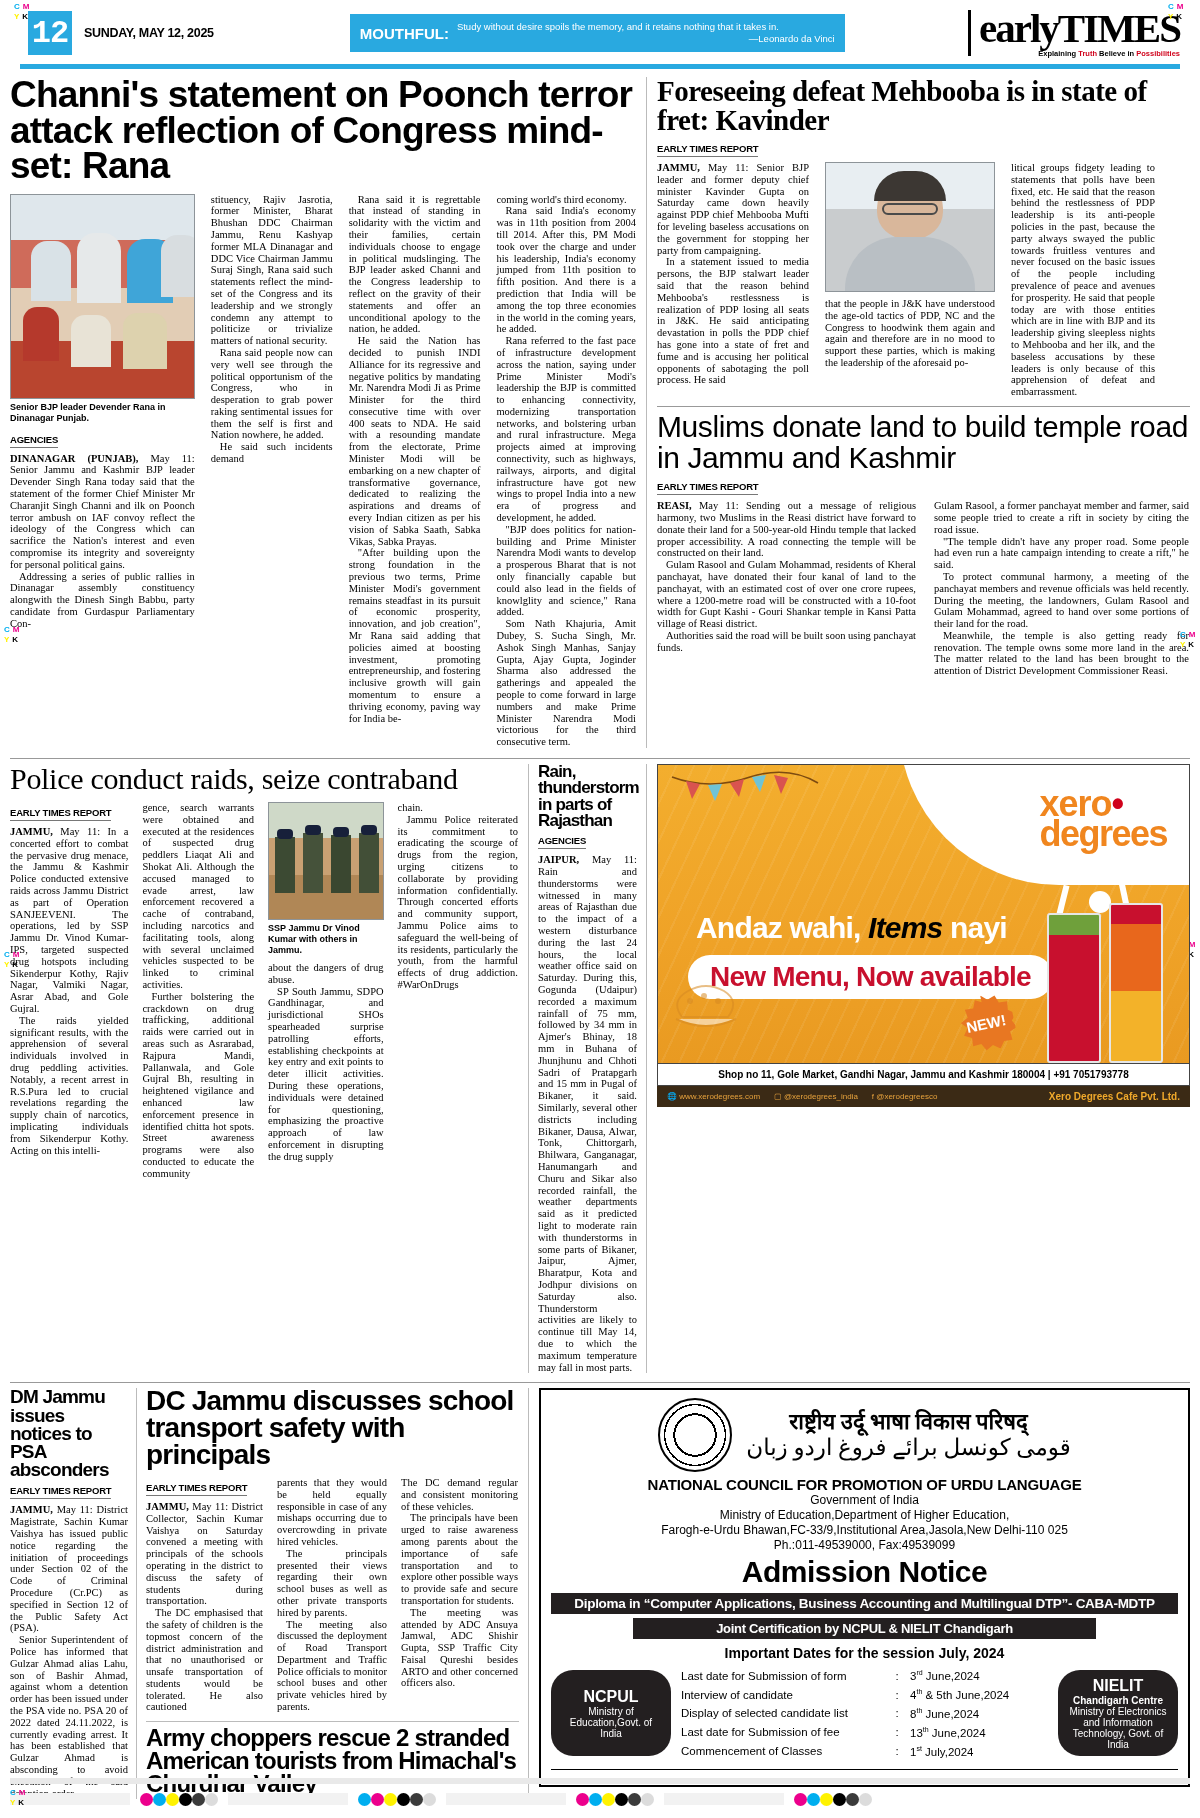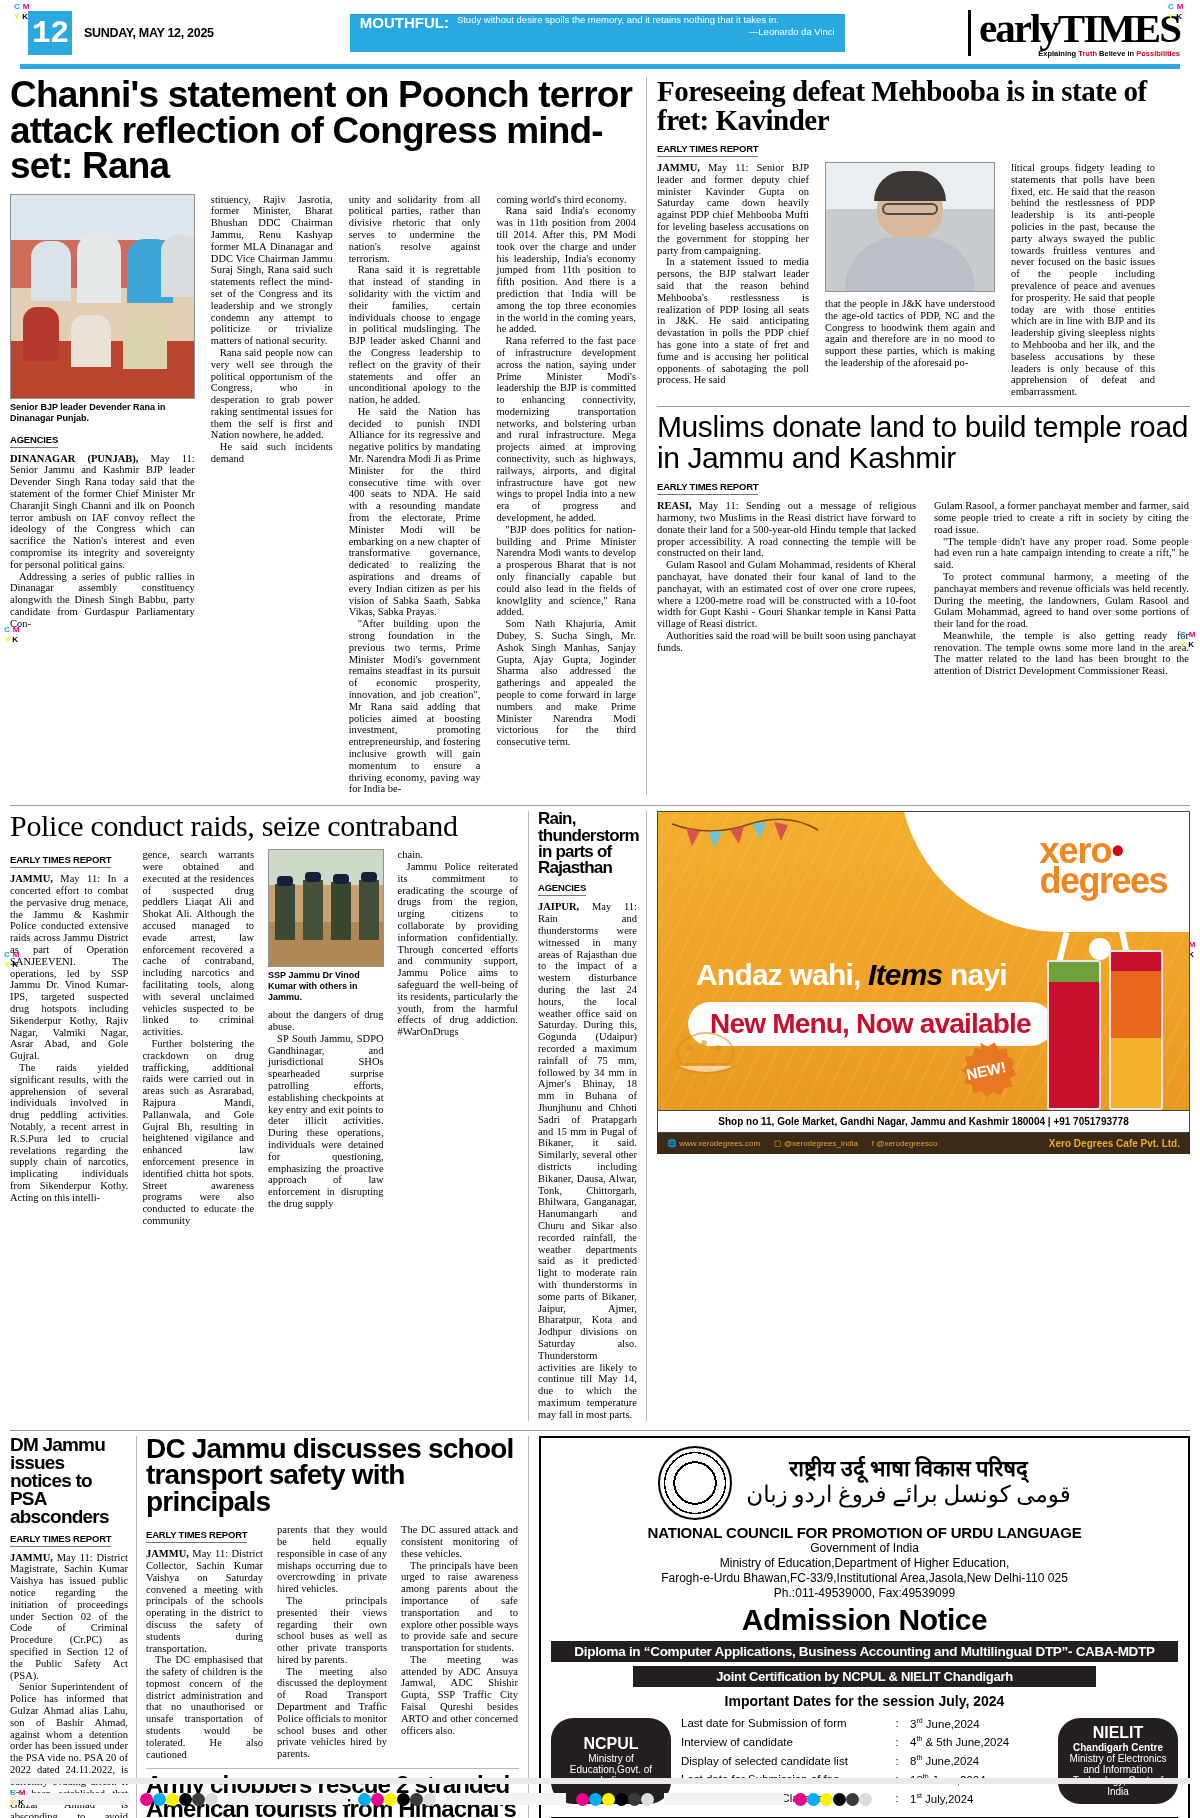--- a/index.html
+++ b/index.html
@@ -27,21 +27,21 @@
     font-family:Liberation Mono, monospace;font-weight:bold;font-size:32px;
     display:flex;align-items:center;justify-content:center;
     margin-left:18px; letter-spacing:-1px;
   }
   .date-text {
     font-family:"Liberation Sans",sans-serif;font-weight:bold;font-size:12.5px;
     margin-left:12px;letter-spacing:-0.3px;white-space:nowrap;
   }
   .mouthful {
     background:#29A9E0; color:#fff; margin-left:136px;
-    height:38px; display:flex; align-items:flex-start; padding:0 10px; width:495px;
+    height:38px; display:flex; align-items:center; padding:0 10px; width:495px;
   }
   .mouthful .lbl { font-family:"Liberation Sans",sans-serif;font-weight:bold;font-size:15px;letter-spacing:0px; }
   .mouthful .quote { font-family:"Liberation Sans",sans-serif;font-size:9.5px;line-height:12px; margin-left:8px; flex:1; }
   .mouthful .quote .attrib { display:block; text-align:right; }
   .brand { margin-left:auto; margin-right:10px; display:flex; align-items:flex-start; }
   .brand .bar { width:3px;height:46px;background:#000;margin-right:8px;margin-top:2px;}
   .brand .names { line-height:1; }
   .brand .nm { font-family:"Liberation Serif",serif; font-weight:bold; font-size:41px; letter-spacing:-2px;}
   .brand .nm .early{ font-style:normal; }
   .brand .tag { font-family:"Liberation Sans",sans-serif;font-size:7.5px;font-weight:bold;margin-top:1px;text-align:right;}
@@ -296,21 +296,20 @@
           </div>
         </div>
 
         <div style="width:140px;padding:0 8px;" class="body-col">
           <p class="first">stituency, Rajiv Jasrotia, former Minister, Bharat Bhushan DDC Chairman Jammu, Renu Kashyap former MLA Dinanagar and DDC Vice Chairman Jammu Suraj Singh, Rana said such statements reflect the mind-set of the Congress and its leadership and we strongly condemn any attempt to politicize or trivialize matters of national security.</p>
           <p>Rana said people now can very well see through the political opportunism of the Congress, who in desperation to grab power raking sentimental issues for them the self is first and Nation nowhere, he added.</p>
           <p>He said such incidents demand</p>
         </div>
 
         <div style="width:150px;padding:0 8px;" class="body-col">
-          <p class="first">unity and solidarity from all political parties, rather than divisive rhetoric that only serves to undermine the nation's resolve against terrorism.</p>
           <p>Rana said it is regrettable that instead of standing in solidarity with the victim and their families, certain individuals choose to engage in political mudslinging. The BJP leader asked Channi and the Congress leadership to reflect on the gravity of their statements and offer an unconditional apology to the nation, he added.</p>
           <p>He said the Nation has decided to punish INDI Alliance for its regressive and negative politics by mandating Mr. Narendra Modi Ji as Prime Minister for the third consecutive time with over 400 seats to NDA. He said with a resounding mandate from the electorate, Prime Minister Modi will be embarking on a new chapter of transformative governance, dedicated to realizing the aspirations and dreams of every Indian citizen as per his vision of Sabka Saath, Sabka Vikas, Sabka Prayas.</p>
           <p>"After building upon the strong foundation in the previous two terms, Prime Minister Modi's government remains steadfast in its pursuit of economic prosperity, innovation, and job creation", Mr Rana said adding that policies aimed at boosting investment, promoting entrepreneurship, and fostering inclusive growth will gain momentum to ensure a thriving economy, paving way for India be-</p>
         </div>
 
         <div style="width:150px;padding-left:8px;" class="body-col">
           <p class="first">coming world's third economy.</p>
           <p>Rana said India's economy was in 11th position from 2004 till 2014. After this, PM Modi took over the charge and under his leadership, India's economy jumped from 11th position to fifth position. And there is a prediction that India will be among the top three economies in the world in the coming years, he added.</p>
           <p>Rana referred to the fast pace of infrastructure development across the nation, saying under Prime Minister Modi's leadership the BJP is committed to enhancing connectivity, modernizing transportation networks, and bolstering urban and rural infrastructure. Mega projects aimed at improving connectivity, such as highways, railways, airports, and digital infrastructure have got new wings to propel India into a new era of progress and development, he added.</p>
           <p>"BJP does politics for nation-building and Prime Minister Narendra Modi wants to develop a prosperous Bharat that is not only financially capable but could also lead in the fields of knowlglity and science," Rana added.</p>
@@ -483,21 +482,21 @@
             <p class="first"><b>JAMMU,</b> May 11: District Collector, Sachin Kumar Vaishya on Saturday convened a meeting with principals of the schools operating in the district to discuss the safety of students during transportation.</p>
             <p>The DC emphasised that the safety of children is the topmost concern of the district administration and that no unauthorised or unsafe transportation of students would be tolerated. He also cautioned</p>
           </div>
         </div>
         <div style="width:124px;padding:0 7px;" class="body-col">
           <p class="first">parents that they would be held equally responsible in case of any mishaps occurring due to overcrowding in private hired vehicles.</p>
           <p>The principals presented their views regarding their own school buses as well as other private transports hired by parents.</p>
           <p>The meeting also discussed the deployment of Road Transport Department and Traffic Police officials to monitor school buses and other private vehicles hired by parents.</p>
         </div>
         <div style="width:124px;padding-left:7px;" class="body-col">
-          <p class="first">The DC assured attack and consistent monitoring of these vehicles.</p>
+          <p class="first">The DC demand regular and consistent monitoring of these vehicles.</p>
           <p>The principals have been urged to raise awareness among parents about the importance of safe transportation and to explore other possible ways to provide safe and secure transportation for students.</p>
           <p>The meeting was attended by ADC Ansuya Jamwal, ADC Shishir Gupta, SSP Traffic City Faisal Qureshi besides ARTO and other concerned officers also.</p>
         </div>
       </div>
 
       <div class="rule-thin2" style="margin-top:8px;"></div>
       <div class="hl-sans" style="font-size:24px;">Army choppers rescue 2 stranded American tourists from Himachal's Churdhar Valley</div>
 
     </div>
 

